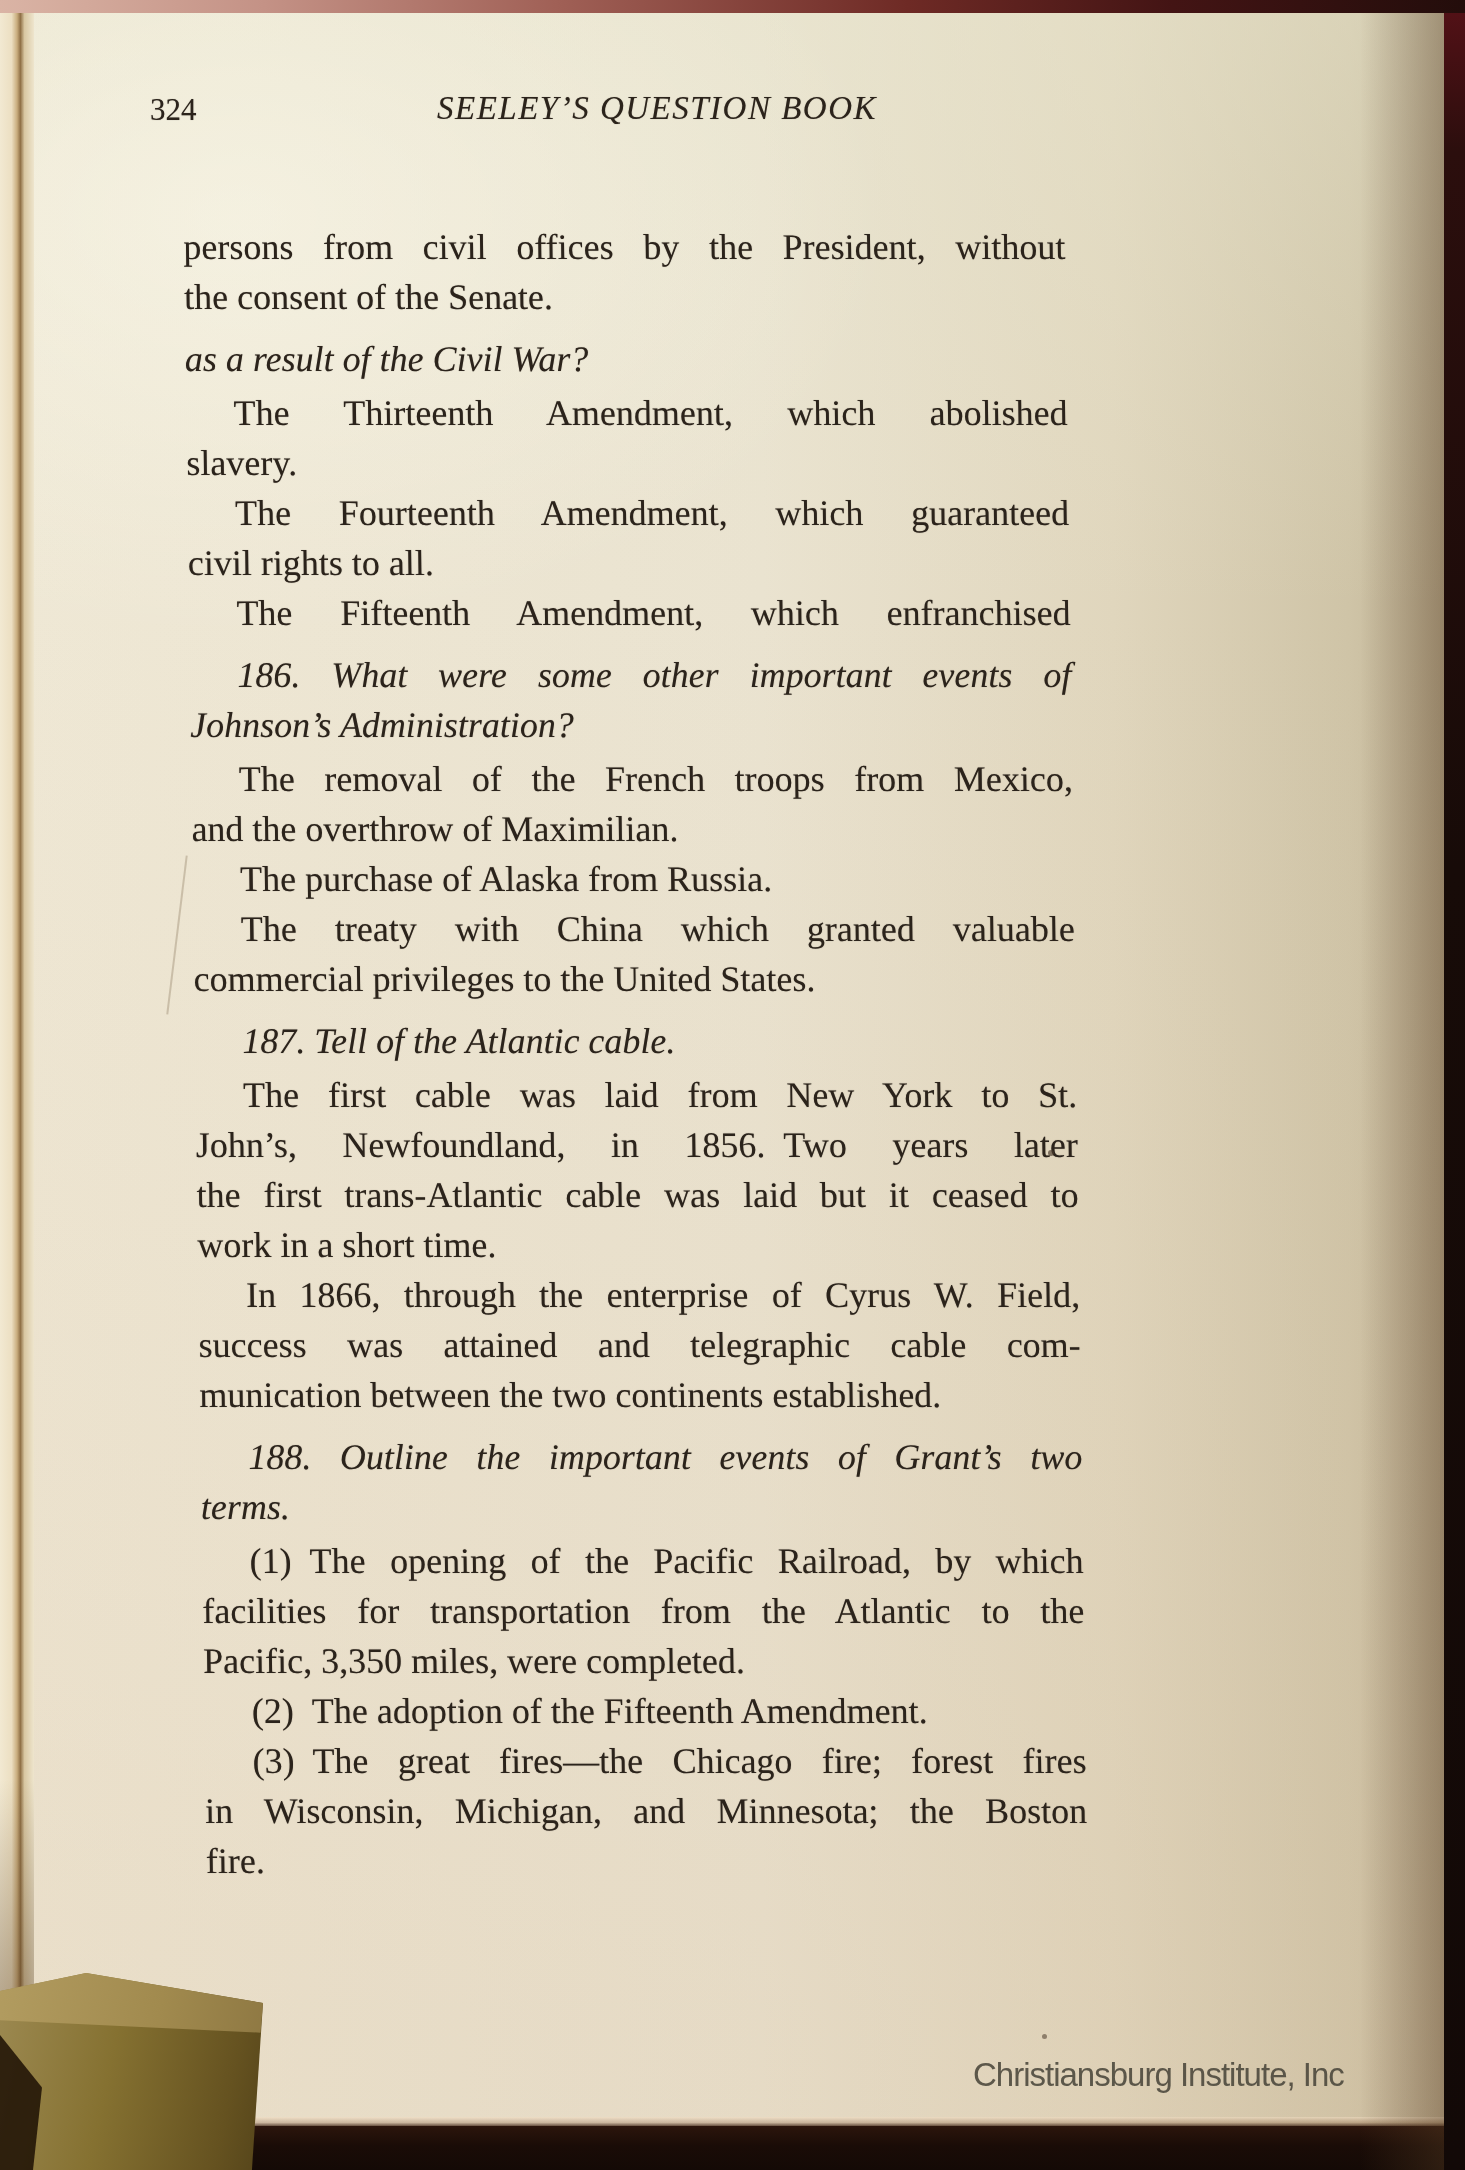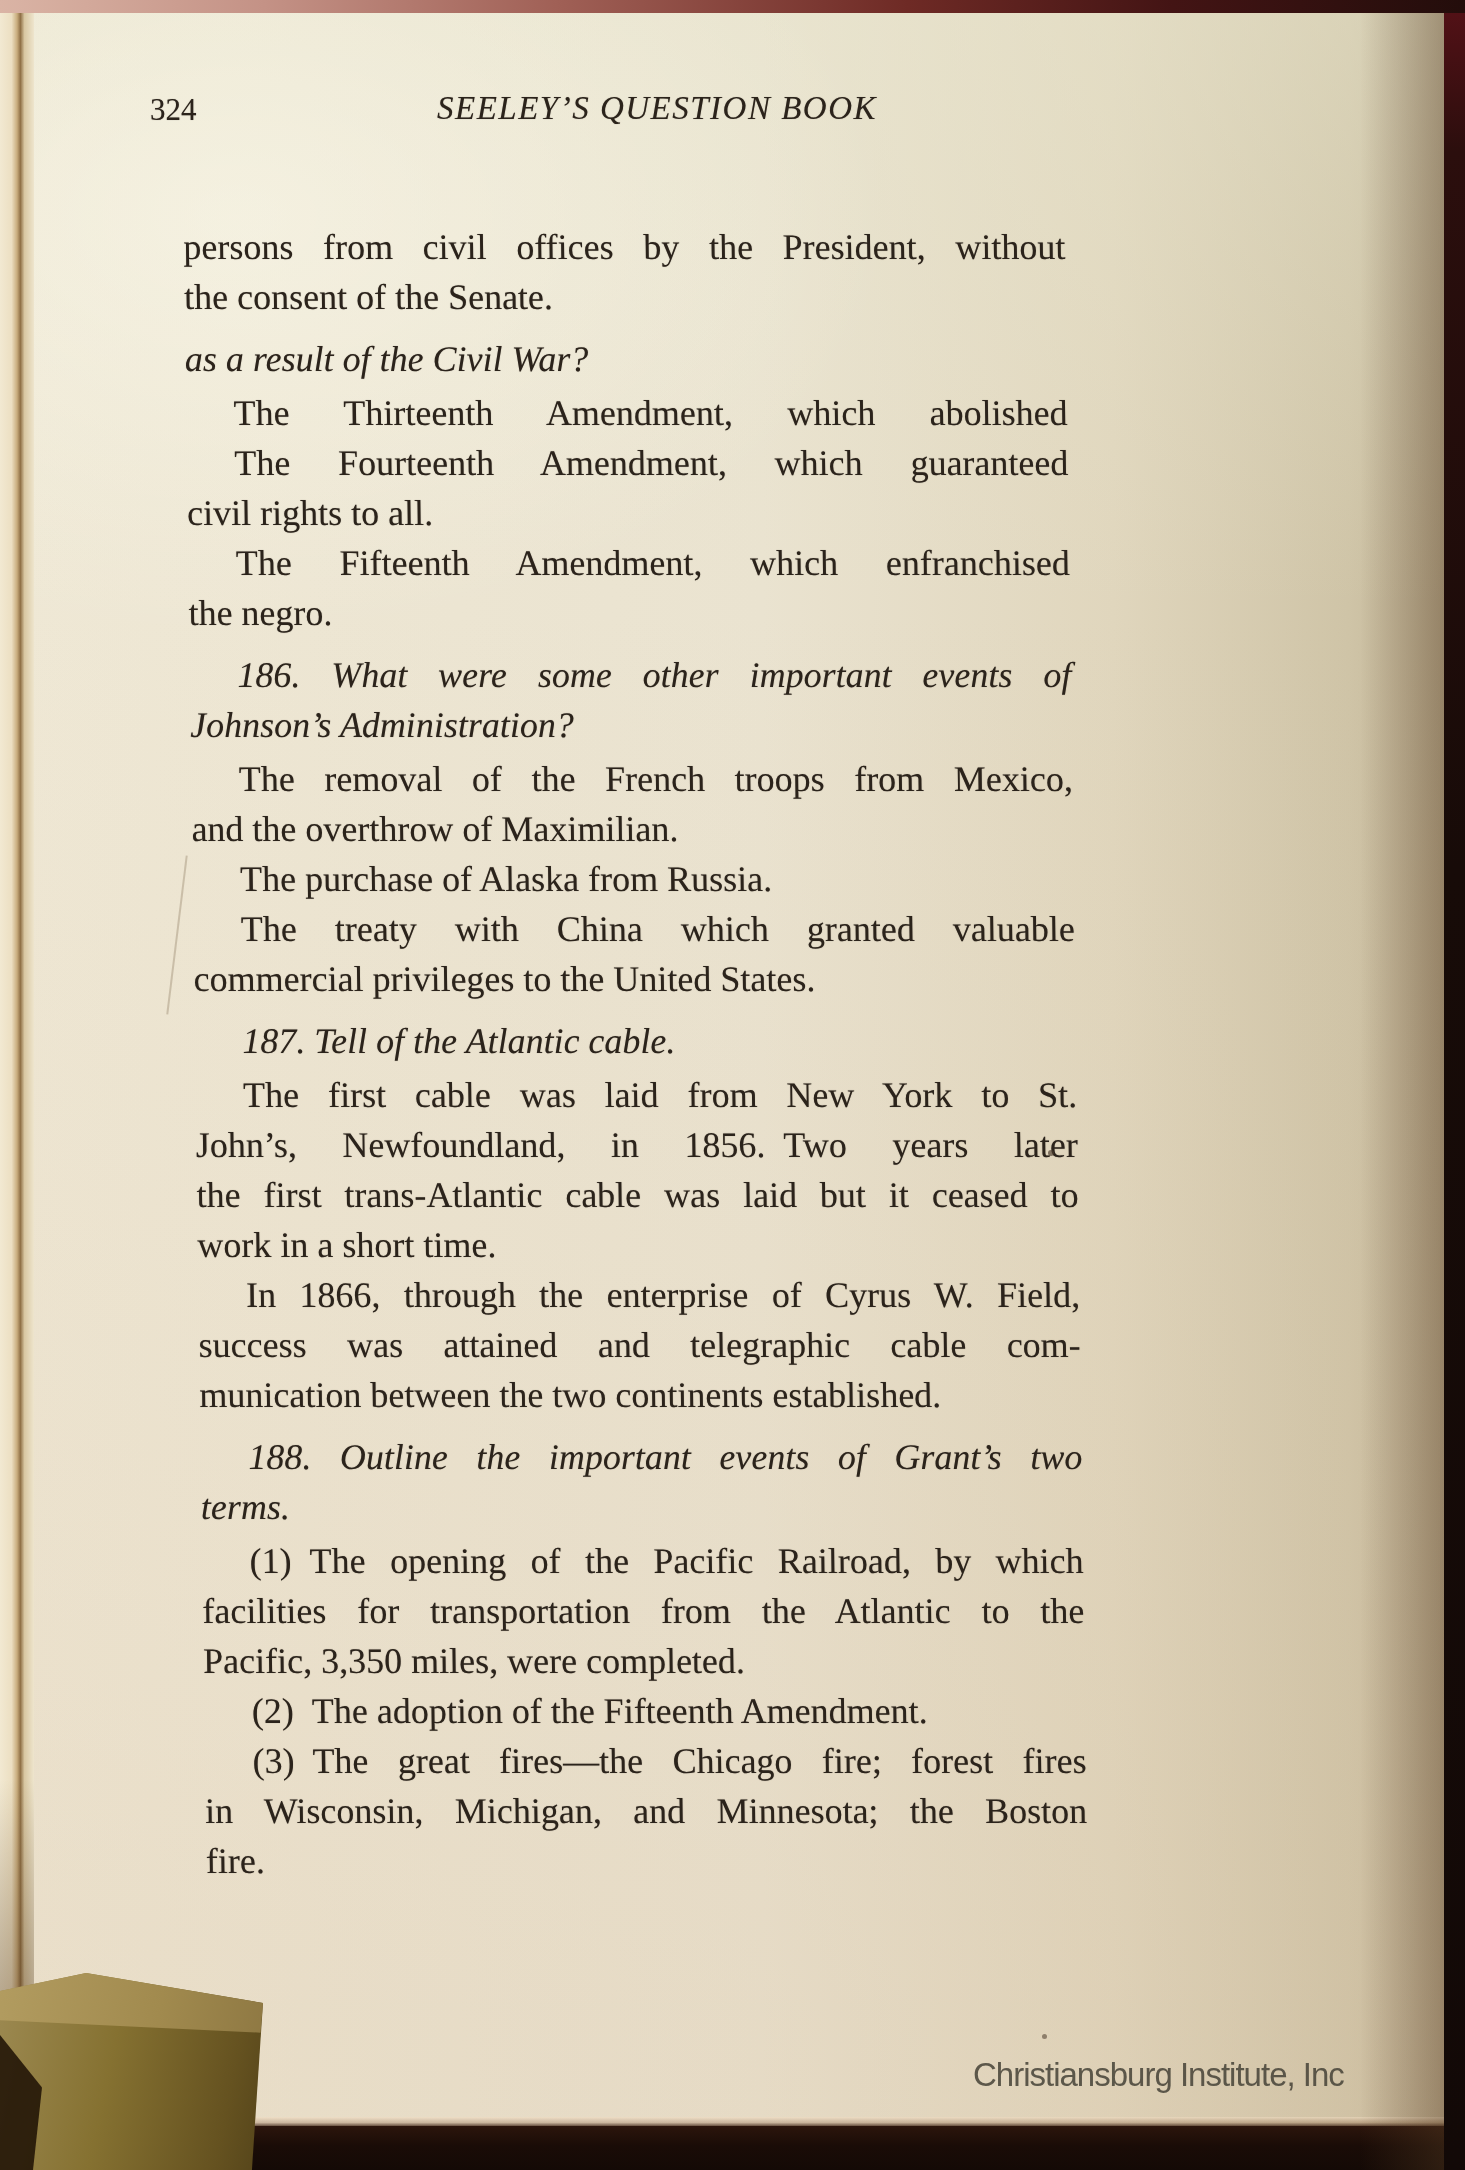--- a/index.html
+++ b/index.html
@@ -89,28 +89,28 @@
   <div class="page-text">
       <div class="block body">
         <div class="line just">persons from civil offices by the President, without</div>
         <div class="line">the consent of the Senate.</div>
       </div>
       <div class="block question">
         <div class="line">as a result of the Civil War?</div>
       </div>
       <div class="block body">
         <div class="line just first">The Thirteenth Amendment, which abolished</div>
+        <div class="line">slavery.</div>
       </div>
       <div class="block body">
         <div class="line just first">The Fourteenth Amendment, which guaranteed</div>
         <div class="line">civil rights to all.</div>
       </div>
       <div class="block body">
         <div class="line just first">The Fifteenth Amendment, which enfranchised</div>
-        <div class="line">the negro.</div>
       </div>
       <div class="block question">
         <div class="line just first">186. What were some other important events of</div>
         <div class="line">Johnson’s Administration?</div>
       </div>
       <div class="block body">
         <div class="line just first">The removal of the French troops from Mexico,</div>
         <div class="line">and the overthrow of Maximilian.</div>
       </div>
       <div class="block body">

